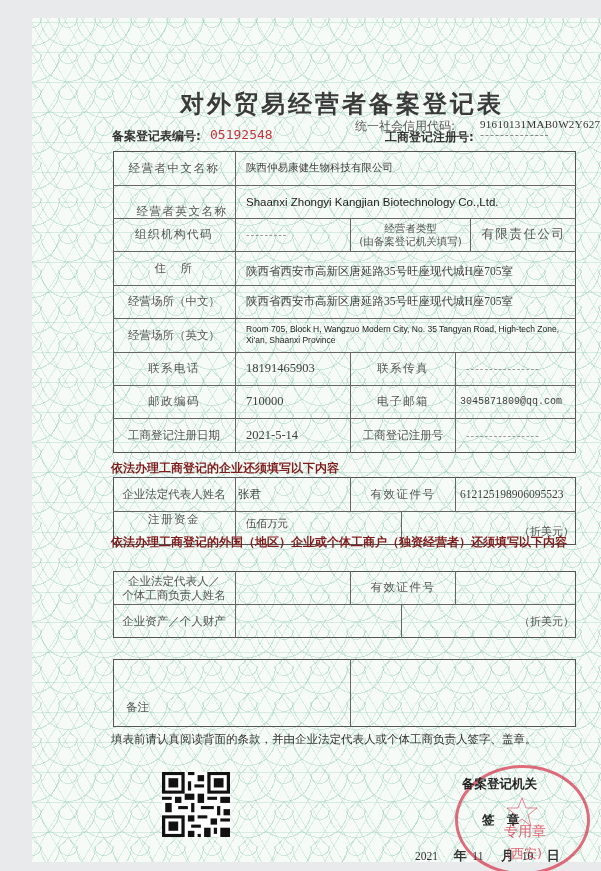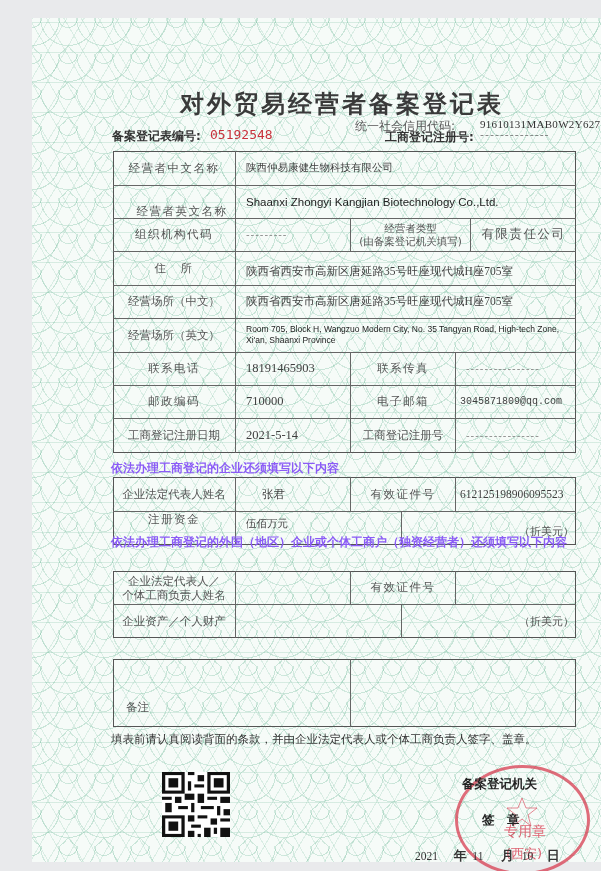--- a/index.html
+++ b/index.html
@@ -37,21 +37,21 @@
     position:absolute; box-sizing:border-box; display:flex; align-items:center;
     font-size:11.5px; color:#555; overflow:hidden; white-space:nowrap;
   }
   .lbl { justify-content:center; letter-spacing:1.5px; }
   .val { padding-left:10px; color:#3e3e3e; }
   .serif { font-family:"Liberation Serif", serif; font-size:12.5px; }
   .sans-en { font-family:"Liberation Sans", sans-serif; font-size:11.5px; color:#222; }
   .small-en { font-family:"Liberation Sans", sans-serif; font-size:8.5px; color:#222; white-space:normal; line-height:11px; }
   .hl { position:absolute; height:1px; background:#666; }
   .vl { position:absolute; width:1px; background:#666; }
-  .section-title { font-size:12px; font-weight:bold; color:#8b5cf6; white-space:nowrap; }
+  .section-title { font-size:12px; font-weight:bold; color:#7f1d1d; white-space:nowrap; }
   .note { font-size:11.5px; color:#333; white-space:nowrap; }
   .dash { color:#888; letter-spacing:1px; font-size:10px; }
   .qr { left:162px; top:772px; width:68px; height:65px; background:#fff; }
   .stamp {
     left:455px; top:765px; width:135px; height:110px; border-radius:50%;
     border:3px solid rgba(215,60,80,0.75); box-sizing:border-box;
   }
   .stamp-txt { color:rgba(215,60,80,0.8); font-size:14px; }
   .footer-label { font-size:12.5px; font-weight:bold; color:#222; white-space:nowrap; }
 </style>
@@ -125,21 +125,21 @@
 
 <div class="abs section-title" style="left:111px;top:460px;">依法办理工商登记的企业还须填写以下内容</div>
 <div class="grid" style="left:113px;top:477px;width:463px;height:68px;"></div>
 <div class="hl" style="left:113px;top:511px;width:463px;"></div>
 <div class="vl" style="left:235px;top:477px;height:68px;"></div>
 <div class="vl" style="left:350px;top:477px;height:34px;"></div>
 <div class="vl" style="left:455px;top:477px;height:34px;"></div>
 <div class="vl" style="left:401px;top:511px;height:34px;"></div>
 
 <div class="cell lbl" style="left:113px;top:477px;width:122px;height:34px;letter-spacing:0;">企业法定代表人姓名</div>
-<div class="cell val" style="left:252px;top:477px;width:114px;height:34px;padding-top:1px;">张君</div>
+<div class="cell val" style="left:228px;top:477px;width:114px;height:34px;padding-top:1px;">张君</div>
 <div class="cell lbl" style="left:351px;top:477px;width:104px;height:34px;">有效证件号</div>
 <div class="cell val serif" style="left:456px;top:477px;width:120px;height:34px;padding-left:4px;font-size:11.5px;">612125198906095523</div>
 
 <div class="cell lbl" style="left:113px;top:511px;width:122px;height:16px;">注册资金</div>
 <div class="cell val" style="left:236px;top:511px;width:165px;height:34px;align-items:flex-start;padding-top:6px;font-size:10.5px;">伍佰万元</div>
 <div class="cell" style="left:402px;top:511px;width:172px;height:34px;justify-content:flex-end;padding-top:6px;font-size:11px;">（折美元）</div>
 
 <div class="abs section-title" style="left:111px;top:534px;font-family:Liberation Mono, monospace;">依法办理工商登记的外国（地区）企业或个体工商户（独资经营者）还须填写以下内容</div>
 <div class="grid" style="left:113px;top:571px;width:463px;height:67px;"></div>
 <div class="hl" style="left:113px;top:604px;width:463px;"></div>

